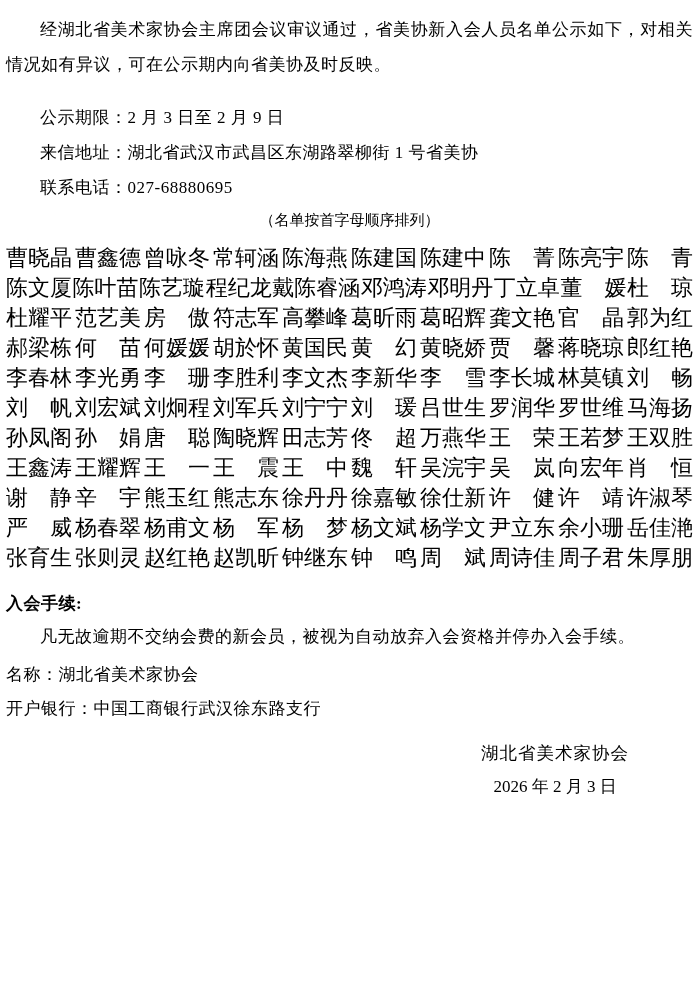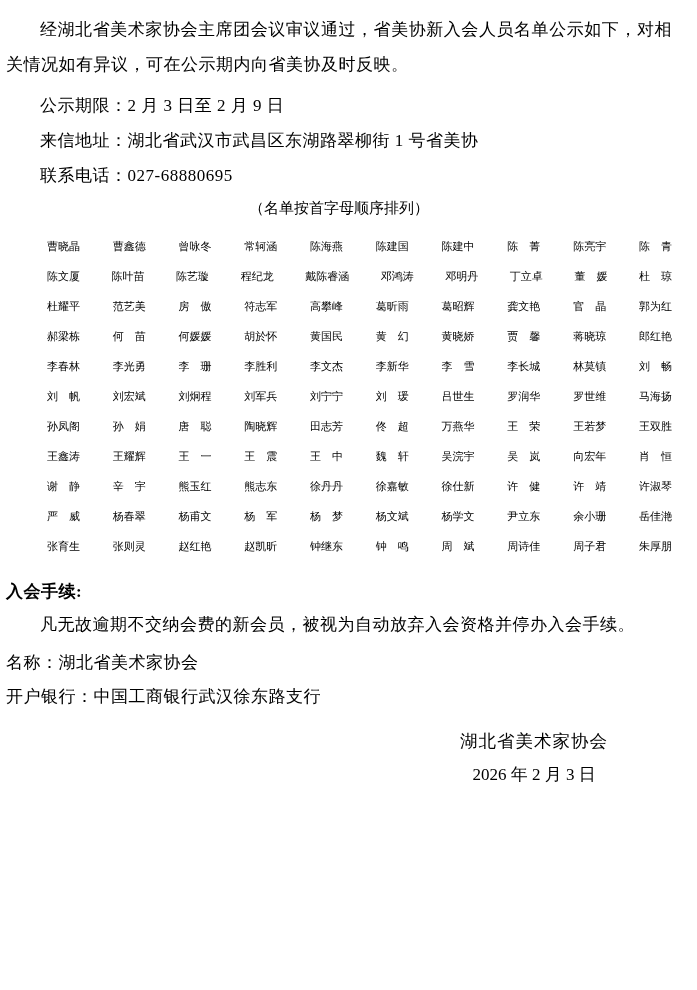--- a/index.html
+++ b/index.html
@@ -11,33 +11,33 @@
   body {
     width: 697px;
     height: 990px;
     overflow: hidden;
     font-family: "Liberation Serif", "DejaVu Serif", serif;
   }
   .page {
     box-sizing: border-box;
     width: 697px;
     height: 990px;
-    padding: 12px 25px 0 6px;
+    padding: 12px 4px 0 6px;
   }
   
   .intro {
     font-size: 17px;
     line-height: 35px;
     text-indent: 2em;
     text-align: justify;
     margin: 0;
     letter-spacing: 0.5px;
   }
   
-  .info-block { margin-top: 6px; }
+  .info-block { margin-top: 18px; }
   .info-line {
     font-size: 17px;
     line-height: 35px;
     margin-left: 2em;
     letter-spacing: 0.5px;
   }
   
   .roster-note {
     text-align: center;
     font-size: 15px;
@@ -45,25 +45,24 @@
     margin-top: 2px;
   }
   
   .roster {
     margin-top: 10px;
   }
   .name-row {
     display: flex;
     justify-content: space-between;
     align-items: baseline;
-    font-size: 11px;
+    font-size: 22px;
     height: 30px;
     line-height: 30px;
     white-space: nowrap;
-    margin-left: 41px;
   }
   .member-name { display: inline-block; }
   
   .procedure-heading {
     font-size: 17px;
     font-weight: bold;
     line-height: 30px;
     margin-top: 16px;
     letter-spacing: 0.5px;
   }

